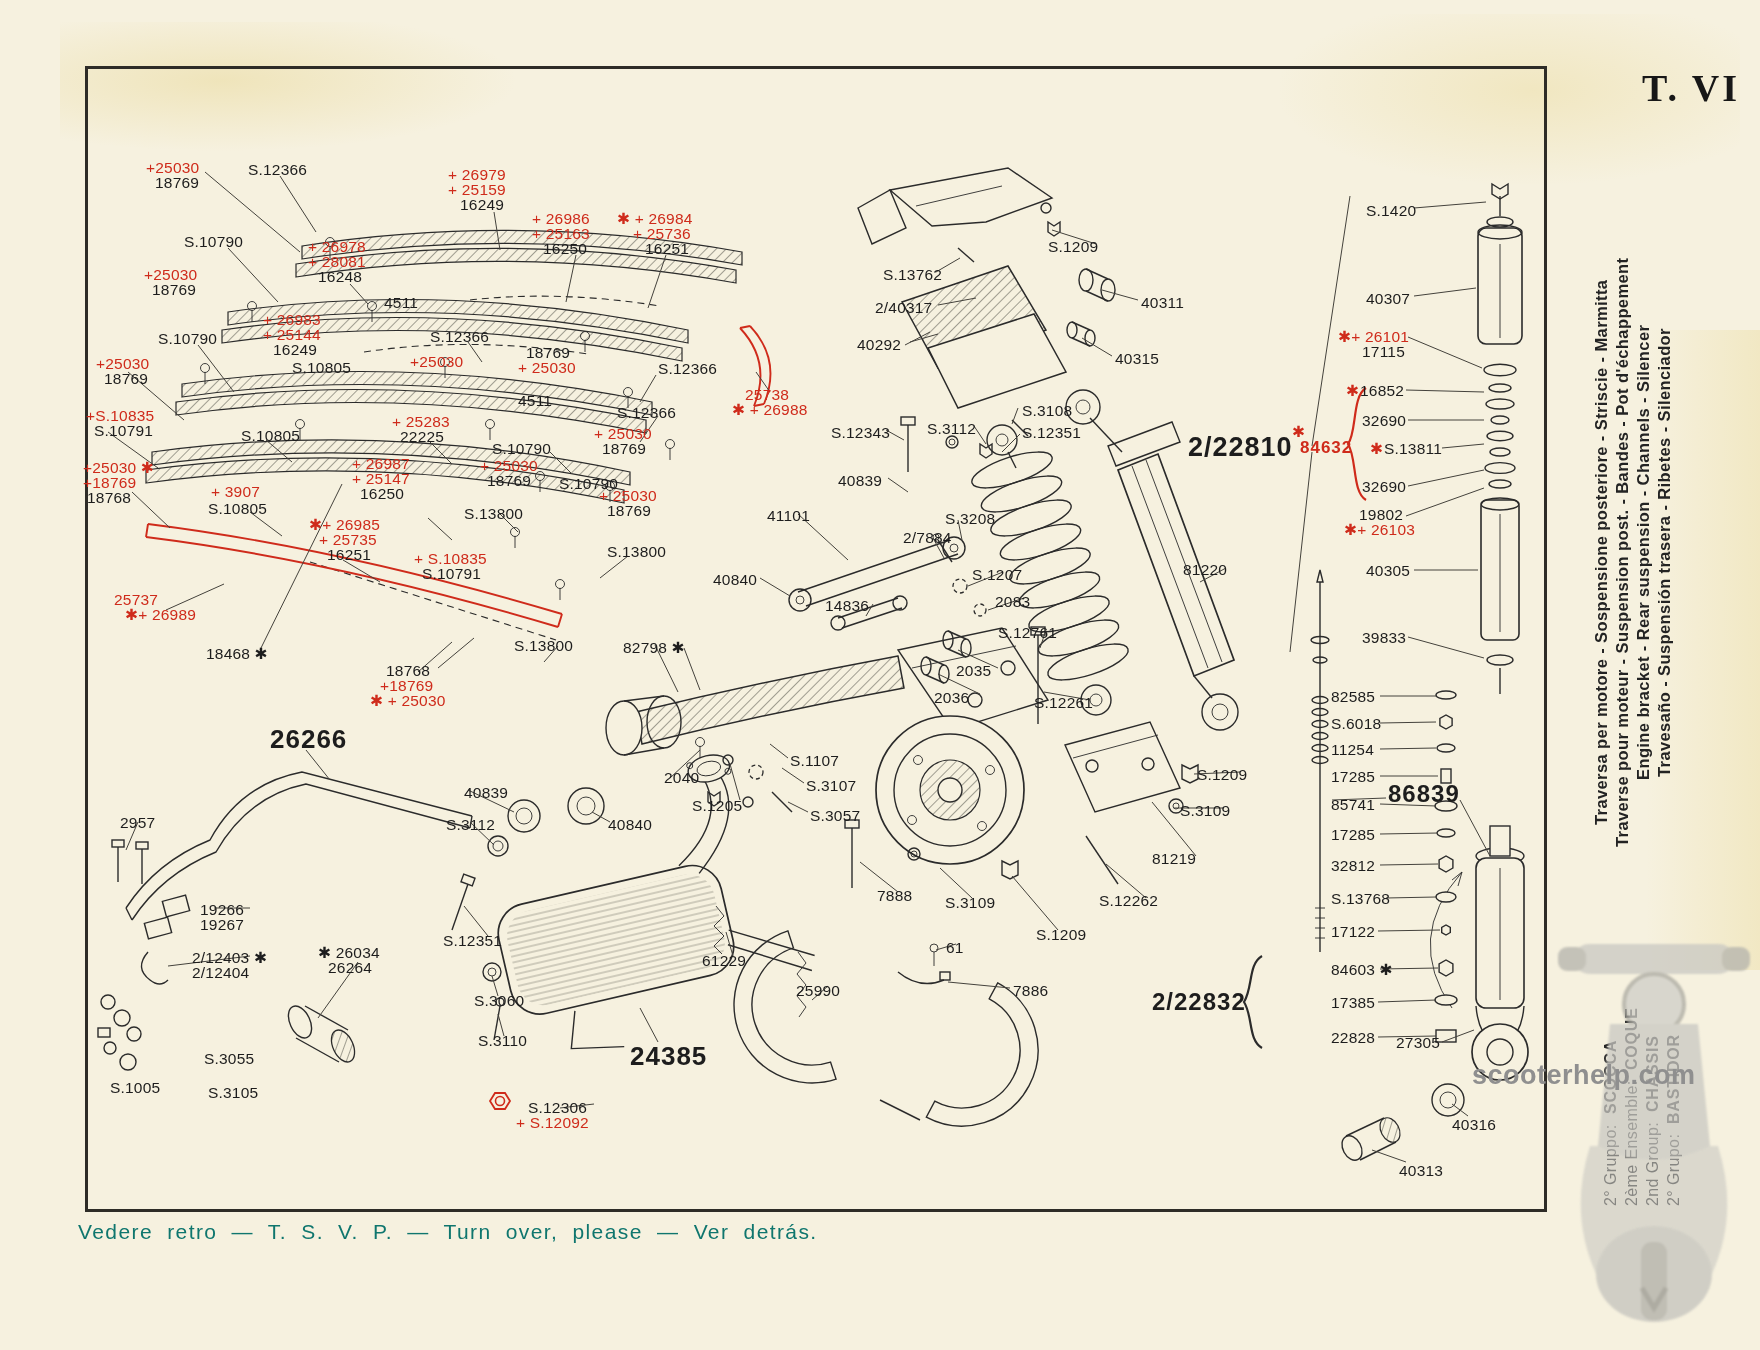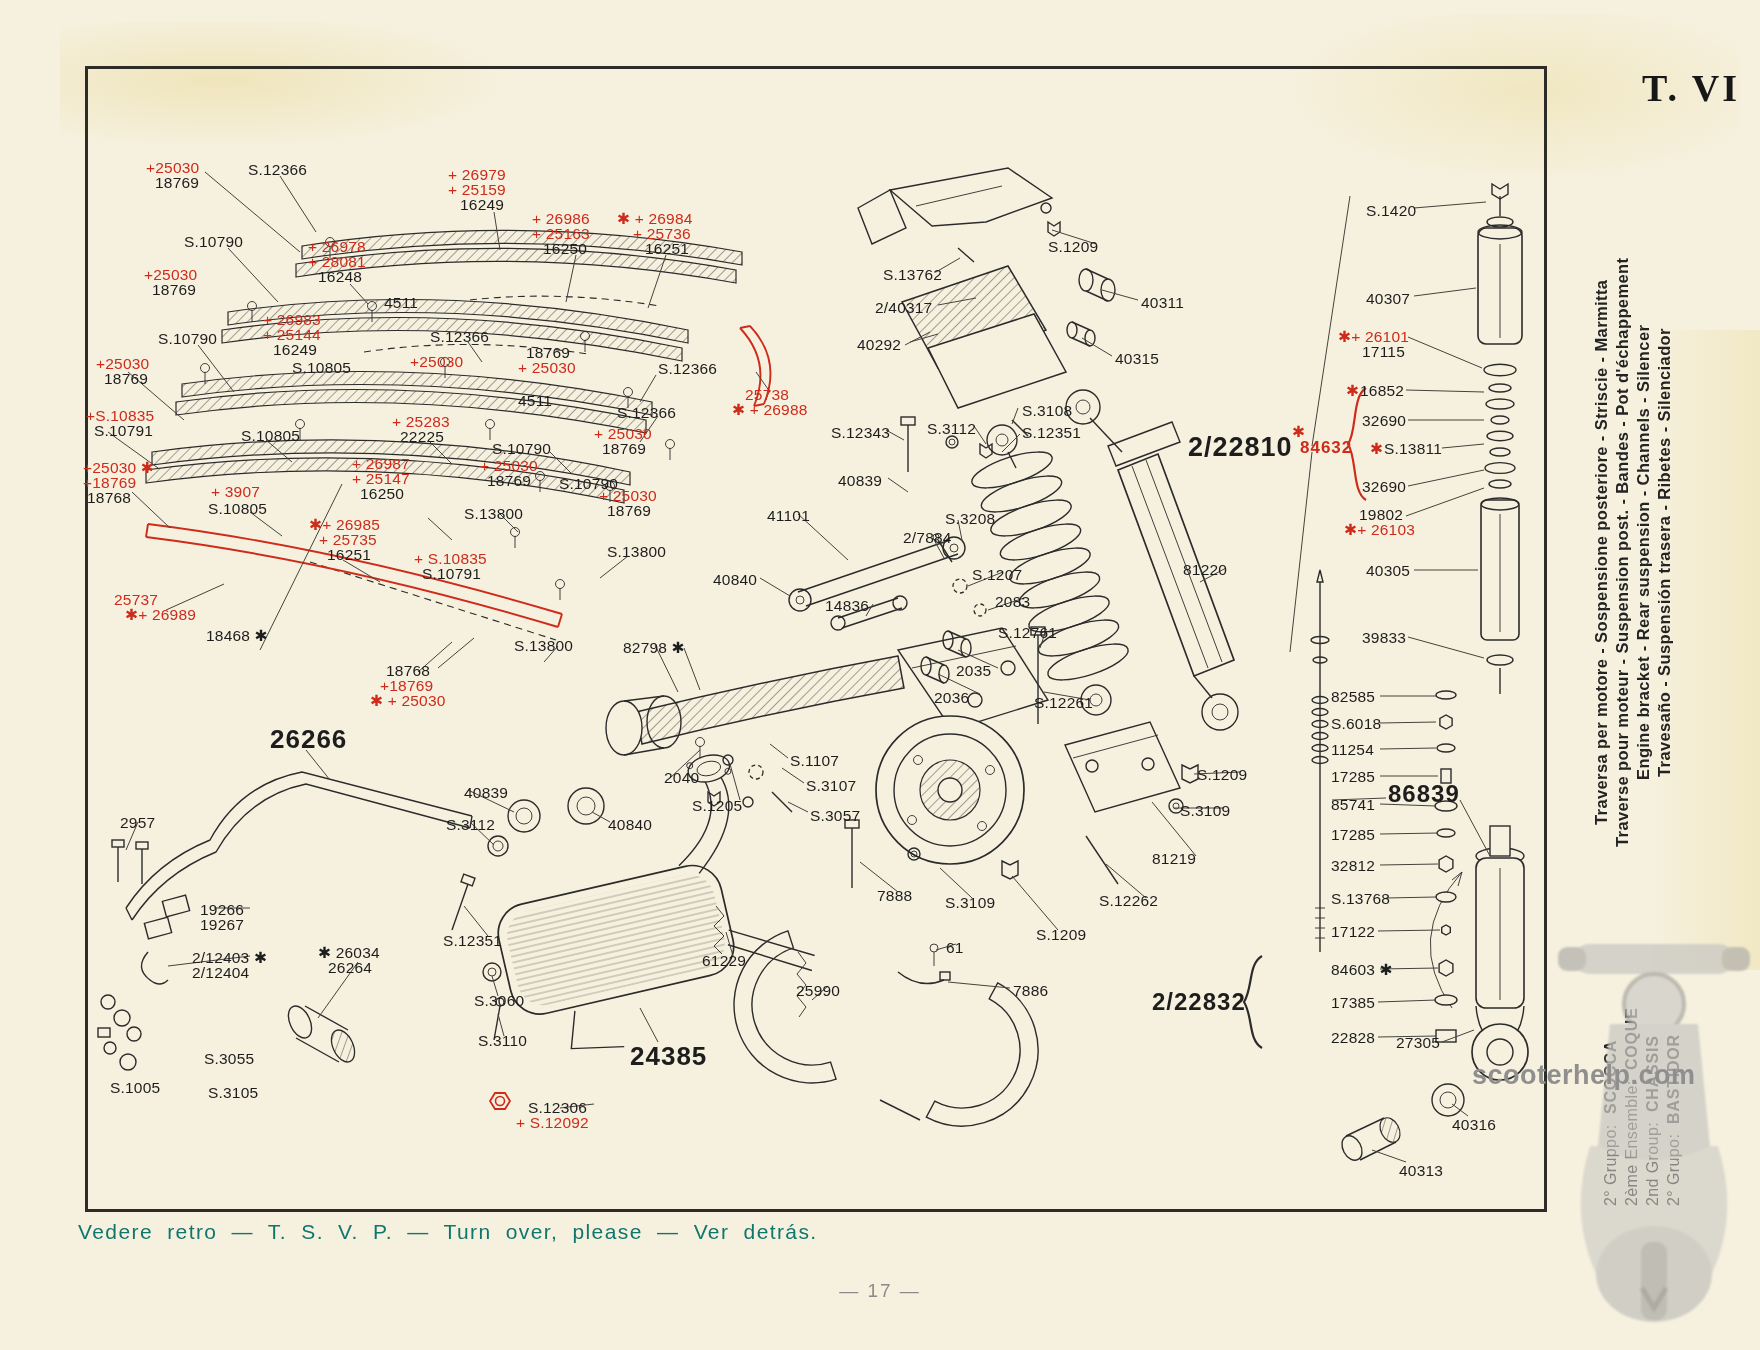--- a/index.html
+++ b/index.html
@@ -545,21 +545,21 @@
       <span class="lbl blk" style="left: 464px; top: 506px;">S.13800</span>
       <span class="lbl red" style="left: 309px; top: 517px;">✱+ 26985</span>
       <span class="lbl red" style="left: 319px; top: 532px;">+ 25735</span>
       <span class="lbl blk" style="left: 327px; top: 547px;">16251</span>
       <span class="lbl blk" style="left: 607px; top: 544px;">S.13800</span>
       <span class="lbl red" style="left: 414px; top: 551px;">+ S.10835</span>
       <span class="lbl blk" style="left: 422px; top: 566px;">S.10791</span>
       <span class="lbl red" style="left: 114px; top: 592px;">25737</span>
       <span class="lbl red" style="left: 101px; top: 607px; margin-left: 24px;">✱+ 26989</span>
       <span class="lbl blk" style="left: 514px; top: 638px;">S.13800</span>
-      <span class="lbl blk" style="left: 206px; top: 628px;">18468 ✱</span>
+      <span class="lbl blk" style="left: 206px; top: 646px;">18468 ✱</span>
       <span class="lbl blk" style="left: 386px; top: 663px;">18768</span>
       <span class="lbl red" style="left: 380px; top: 678px;">+18769</span>
       <span class="lbl red" style="left: 370px; top: 693px;">✱ + 25030</span>
       <span class="lbl blk" style="left: 623px; top: 640px;">82798 ✱</span>
       <span class="lbl blk big" style="font-size: 26px; left: 270px; top: 726px;">26266</span>
       <span class="lbl blk" style="left: 120px; top: 815px;">2957</span>
       <span class="lbl blk" style="left: 200px; top: 902px;">19266</span>
       <span class="lbl blk" style="left: 200px; top: 917px;">19267</span>
       <span class="lbl blk" style="left: 192px; top: 950px;">2/12403 ✱</span>
       <span class="lbl blk" style="left: 192px; top: 965px;">2/12404</span>
@@ -673,14 +673,13 @@
     <circle cx="104" cy="88" r="30" fill="#cfcec8" stroke="#a9a8a0" stroke-width="4"></circle>
     <path d="M60,108 L148,108 L160,230 Q104,258 48,230 Z" fill="#c9c8c2"></path>
     <path d="M40,230 Q18,300 48,362 L104,330 L160,362 Q190,300 168,230 Z" fill="#c9c8c2" opacity=".8"></path>
     <ellipse cx="104" cy="358" rx="58" ry="48" fill="#c4c3bd"></ellipse>
     <rect x="91" y="326" width="26" height="78" rx="11" fill="#aeada6"></rect>
     <path d="M92,372 L104,392 L116,372" fill="none" stroke="#96958e" stroke-width="5"></path>
   </svg>
   <div class="wm-text">scooterhelp.com</div>
 
   <div class="footer">Vedere retro — T. S. V. P. — Turn over, please — Ver detrás.</div>
-  <div class="pageno">— 17 —</div>
 </div>
 
 </body></html>

